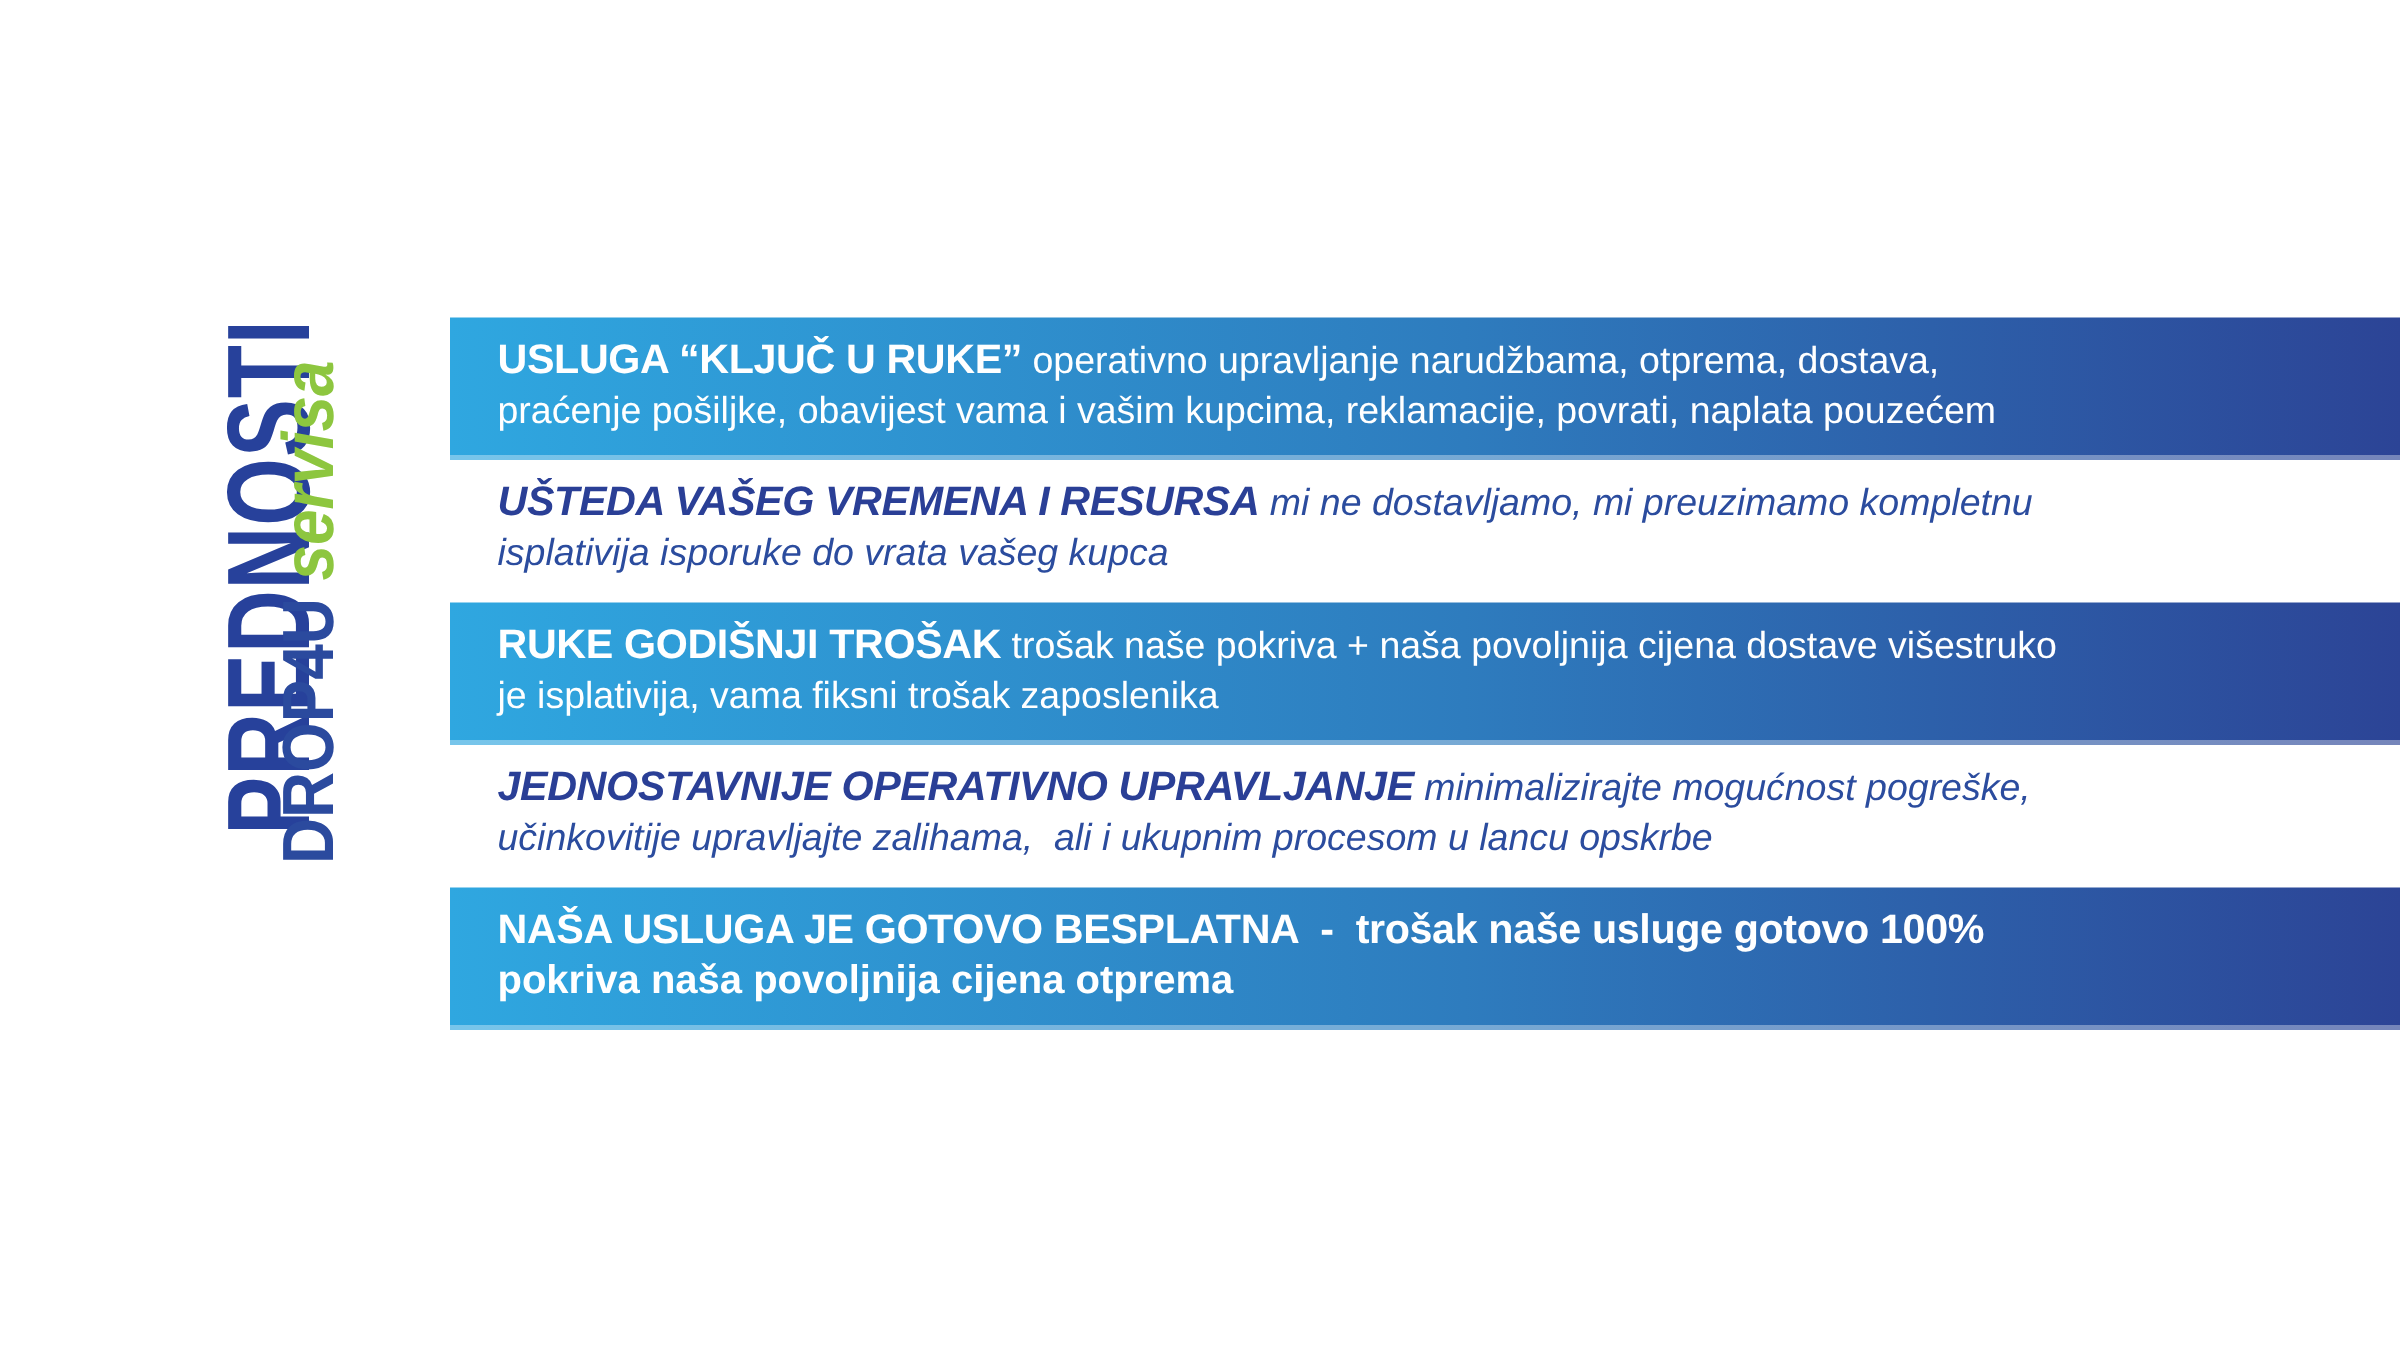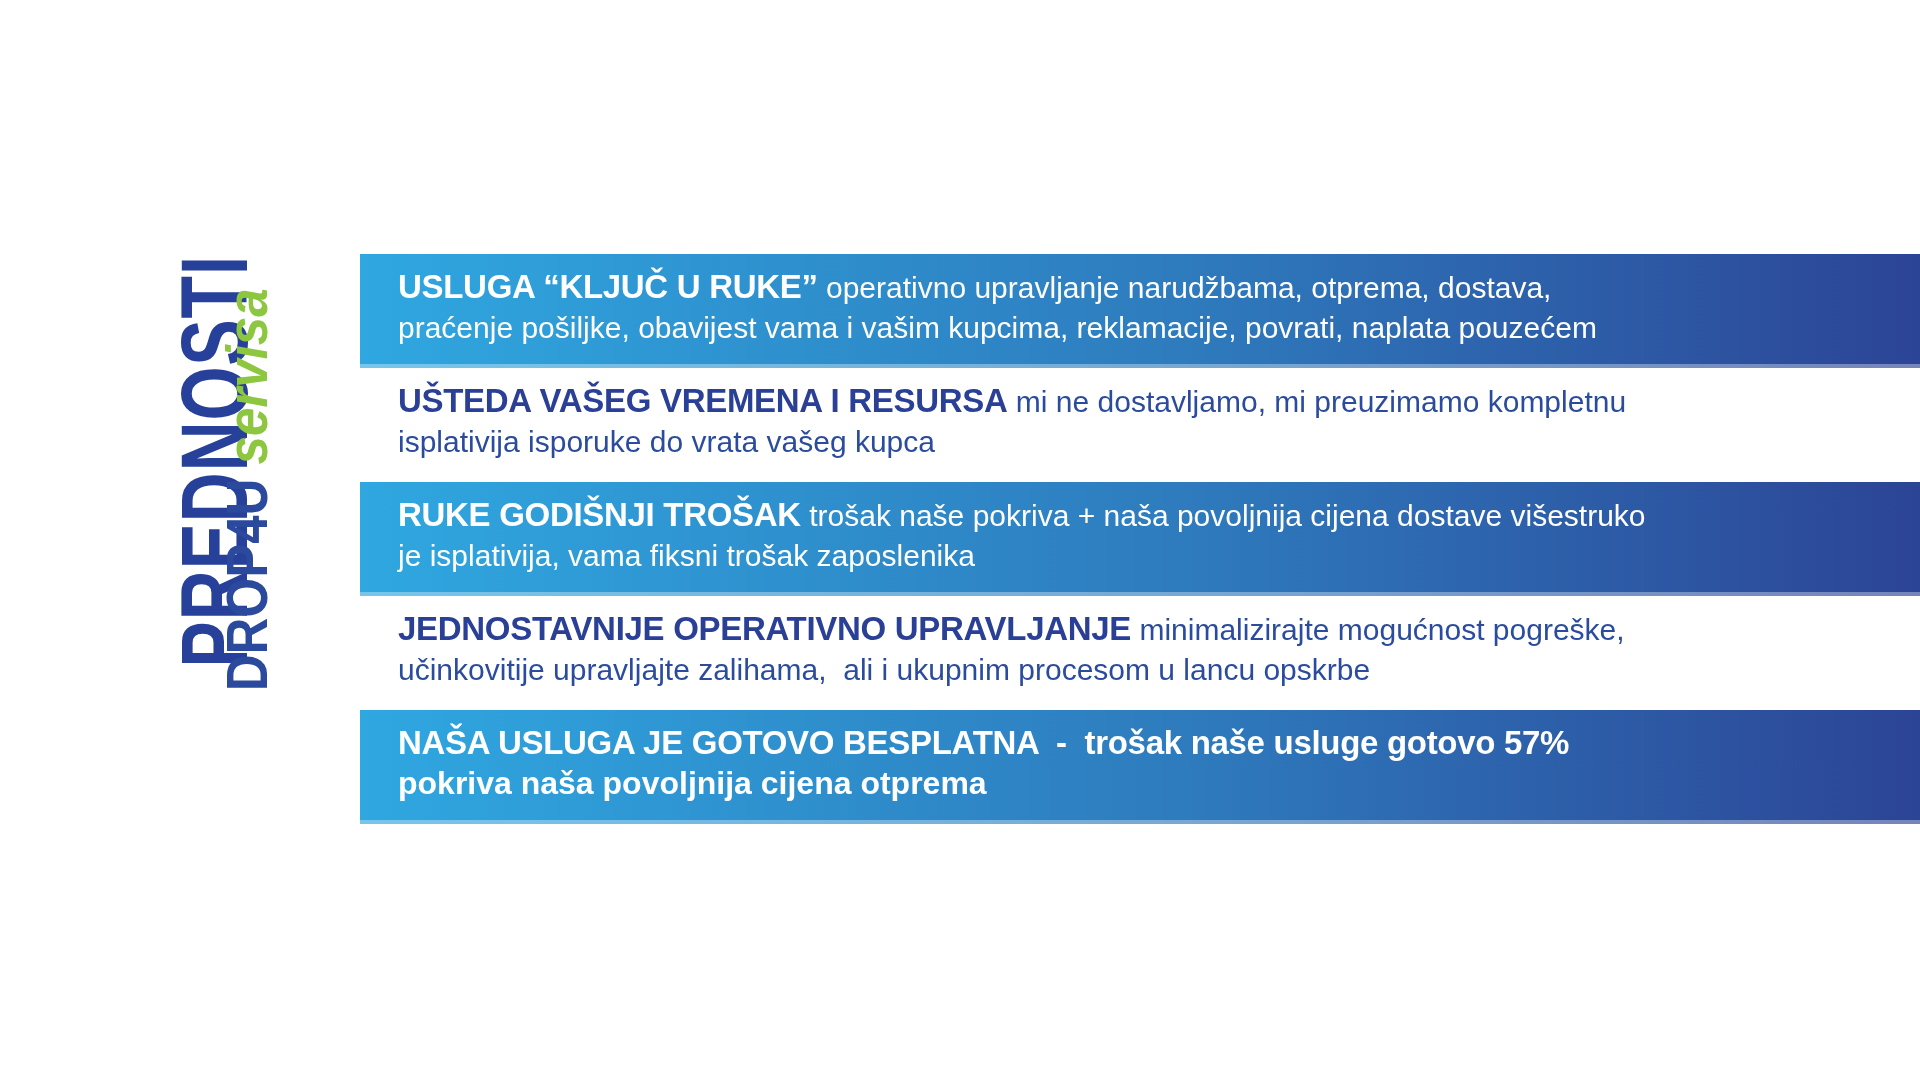--- a/index.html
+++ b/index.html
@@ -63,20 +63,21 @@
       var(--band-gradient-start,#2FA7E0) 0%,
       #2E7CBE 52%,
       var(--band-gradient-end,#2C4496) 100%);
     color:var(--band-text,#FFFFFF);
     box-shadow:inset 0 -4px 0 rgba(255,255,255,0.35);
   }
   
   .plain{
     background:transparent;
     color:var(--body-blue,#2B4C9E);
+    font-style:italic;
   }
   .plain .heading{
     color:var(--heading-blue,#2A3F96);
   }
   
   .band.all-bold .line1,
   .band.all-bold .line2{
     font-weight:bold;
     font-size:32px;
   }
@@ -110,18 +111,18 @@
       <div class="line1"><span class="heading">RUKE GODIŠNJI TROŠAK</span><span class="rest"> trošak naše pokriva + naša povoljnija cijena dostave višestruko</span></div>
       <div class="line2">je isplativija, vama fiksni trošak zaposlenika</div>
     </div>
 
     <div class="row plain">
       <div class="line1"><span class="heading">JEDNOSTAVNIJE OPERATIVNO UPRAVLJANJE</span><span class="rest"> minimalizirajte mogućnost pogreške,</span></div>
       <div class="line2">učinkovitije upravljajte zalihama,  ali i ukupnim procesom u lancu opskrbe</div>
     </div>
 
     <div class="row band all-bold">
-      <div class="line1"><span class="heading">NAŠA USLUGA JE GOTOVO BESPLATNA  -  trošak naše usluge gotovo 57%</span><span class="rest"></span></div>
+      <div class="line1"><span class="heading">NAŠA USLUGA JE GOTOVO BESPLATNA  -  trošak naše usluge gotovo 100%</span><span class="rest"></span></div>
       <div class="line2">pokriva naša povoljnija cijena otprema</div>
     </div>
 
   </div>
 </div>
 
 </body></html>

